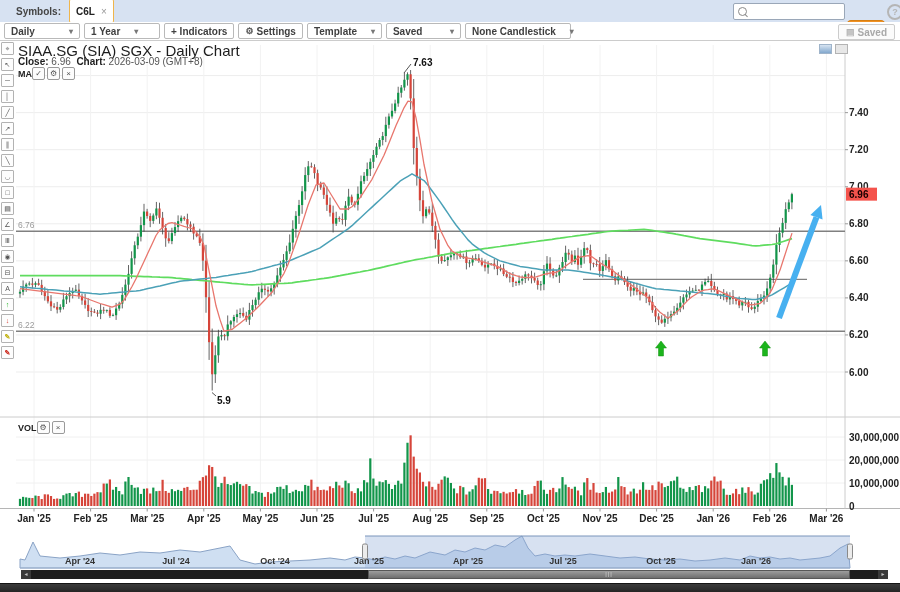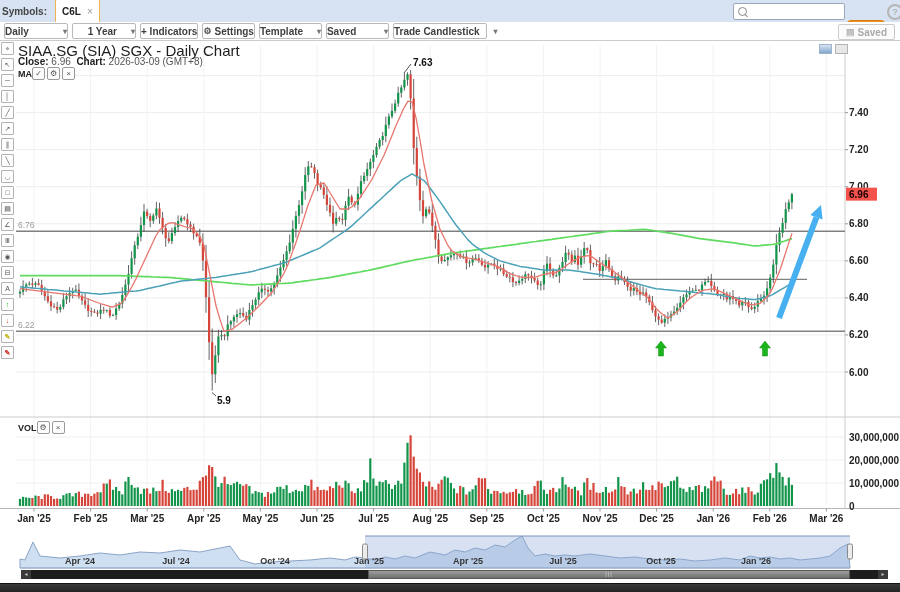--- a/index.html
+++ b/index.html
@@ -1,41 +1,41 @@
 <!DOCTYPE html>
 <html><head>
 <meta charset="utf-8">
 <style>
   html,body{margin:0;padding:0}
   body{width:900px;height:592px;position:relative;overflow:hidden;background:#fff;
        font-family:"Liberation Sans",sans-serif;-webkit-font-smoothing:antialiased}
   
   .topbar{position:absolute;left:0;top:0;width:900px;height:22px;background:#d7e2f2;
           display:flex;align-items:center;z-index:5}
-  .symlabel{font-size:10px;font-weight:bold;color:#444;margin-left:2px}
+  .symlabel{font-size:10px;font-weight:bold;color:#444;margin-left:16px}
   .symtab{margin-left:8px;height:16px;background:#fff;border:1px solid #efb54c;border-radius:3px;
           display:flex;align-items:center;padding:4px 6px;cursor:pointer}
   .symtab b{font-size:10px;color:#222}
   .symtab .x{font-size:10px;color:#999;margin-left:6px;cursor:pointer}
   .search{position:absolute;left:733px;top:3px;width:110px;height:15px;background:#fff;
           border:1px solid #9aa7b8;border-radius:2px;display:flex;align-items:center}
   .mag{width:7px;height:7px;border:1.4px solid #8a8a8a;border-radius:50%;margin-left:4px;position:relative}
   .mag::after{content:"";position:absolute;width:4px;height:1.4px;background:#8a8a8a;
               transform:rotate(45deg);left:5px;top:7px}
   .search input{border:0;outline:0;flex:1;font-size:10px;height:12px;min-width:0;background:transparent}
   .trade{position:absolute;left:846px;top:20px;width:38px;height:17px;background:#f09122;border:1px solid #d87f12;
          border-radius:5px;color:#fff;font-weight:bold;font-size:10px;text-align:left;line-height:16px;cursor:pointer}
   .help{position:absolute;left:887px;top:4px;width:12px;height:12px;border:2px solid #b5b5b5;border-radius:50%;
         color:#b5b5b5;font-size:9px;font-weight:bold;text-align:center;line-height:12px;cursor:pointer}
   
   .toolbar2{position:absolute;left:0;top:22px;width:900px;height:18px;background:#fff;
             border-bottom:1px solid #ccc;display:flex;align-items:center;z-index:5}
   .tbtn{height:14px;border:1px solid #b9b9b9;border-radius:2px;background:#fff;margin-left:4px;
         font-size:10px;font-weight:bold;color:#3f3f3f;display:flex;align-items:center;
-        padding:0 0;cursor:pointer;white-space:nowrap}
+        padding:0 6px;cursor:pointer;white-space:nowrap}
   .tbtn .caret{color:#777;font-size:8px;margin-left:14px}
   .tbtn .gear{color:#555;font-size:9px;margin-right:3px}
   .saved{position:absolute;right:5px;top:2px;height:14px;border:1px solid #ccc;border-radius:2px;
          background:#fbfbfb;color:#a9a9a9;font-size:10px;font-weight:bold;display:flex;
          align-items:center;padding:0 7px;cursor:pointer}
   .saved .ic{font-size:9px;margin-right:3px;color:#b5b5b5}
   
   .hdr-title{position:absolute;left:18px;top:42px;font-size:15px;font-weight:normal;color:#1d1d1d;z-index:4}
   .hdr-line2{position:absolute;left:18px;top:56px;font-size:10px;color:#555;z-index:4}
   .hdr-line2 b{color:#1d1d1d}
@@ -80,41 +80,41 @@
   </div>
   <div class="trade">Trade</div>
   <div class="help">?</div>
 </div>
 
 <div class="toolbar2">
   <div class="tbtn" style="width:62px;justify-content:space-between">
     <span>Daily</span>
       <span class="caret">▾</span>
   </div>
-  <div class="tbtn" style="width:62px;justify-content:flex-end">
+  <div class="tbtn" style="width:62px;justify-content:flex-start">
     <span>1 Year</span>
       <span class="caret">▾</span>
   </div>
   <div class="tbtn">
     <span>+ Indicators</span>
   </div>
   <div class="tbtn">
     <span class="gear">⚙</span>
     <span>Settings</span>
   </div>
   <div class="tbtn" style="width:61px;justify-content:space-between">
     <span>Template</span>
       <span class="caret">▾</span>
   </div>
   <div class="tbtn" style="width:61px;justify-content:space-between">
     <span>Saved</span>
       <span class="caret">▾</span>
   </div>
   <div class="tbtn" style="width:92px;justify-content:space-between">
-    <span>Trade Candlestick</span>
+    <span>None Candlestick</span>
       <span class="caret">▾</span>
   </div>
   <div class="saved">
     <span class="ic">▤</span>
     <span>Saved</span>
   </div>
 </div>
 
 <div class="hdr-title">SIAA.SG (SIA) SGX - Daily Chart</div>
 <div class="hdr-line2">

